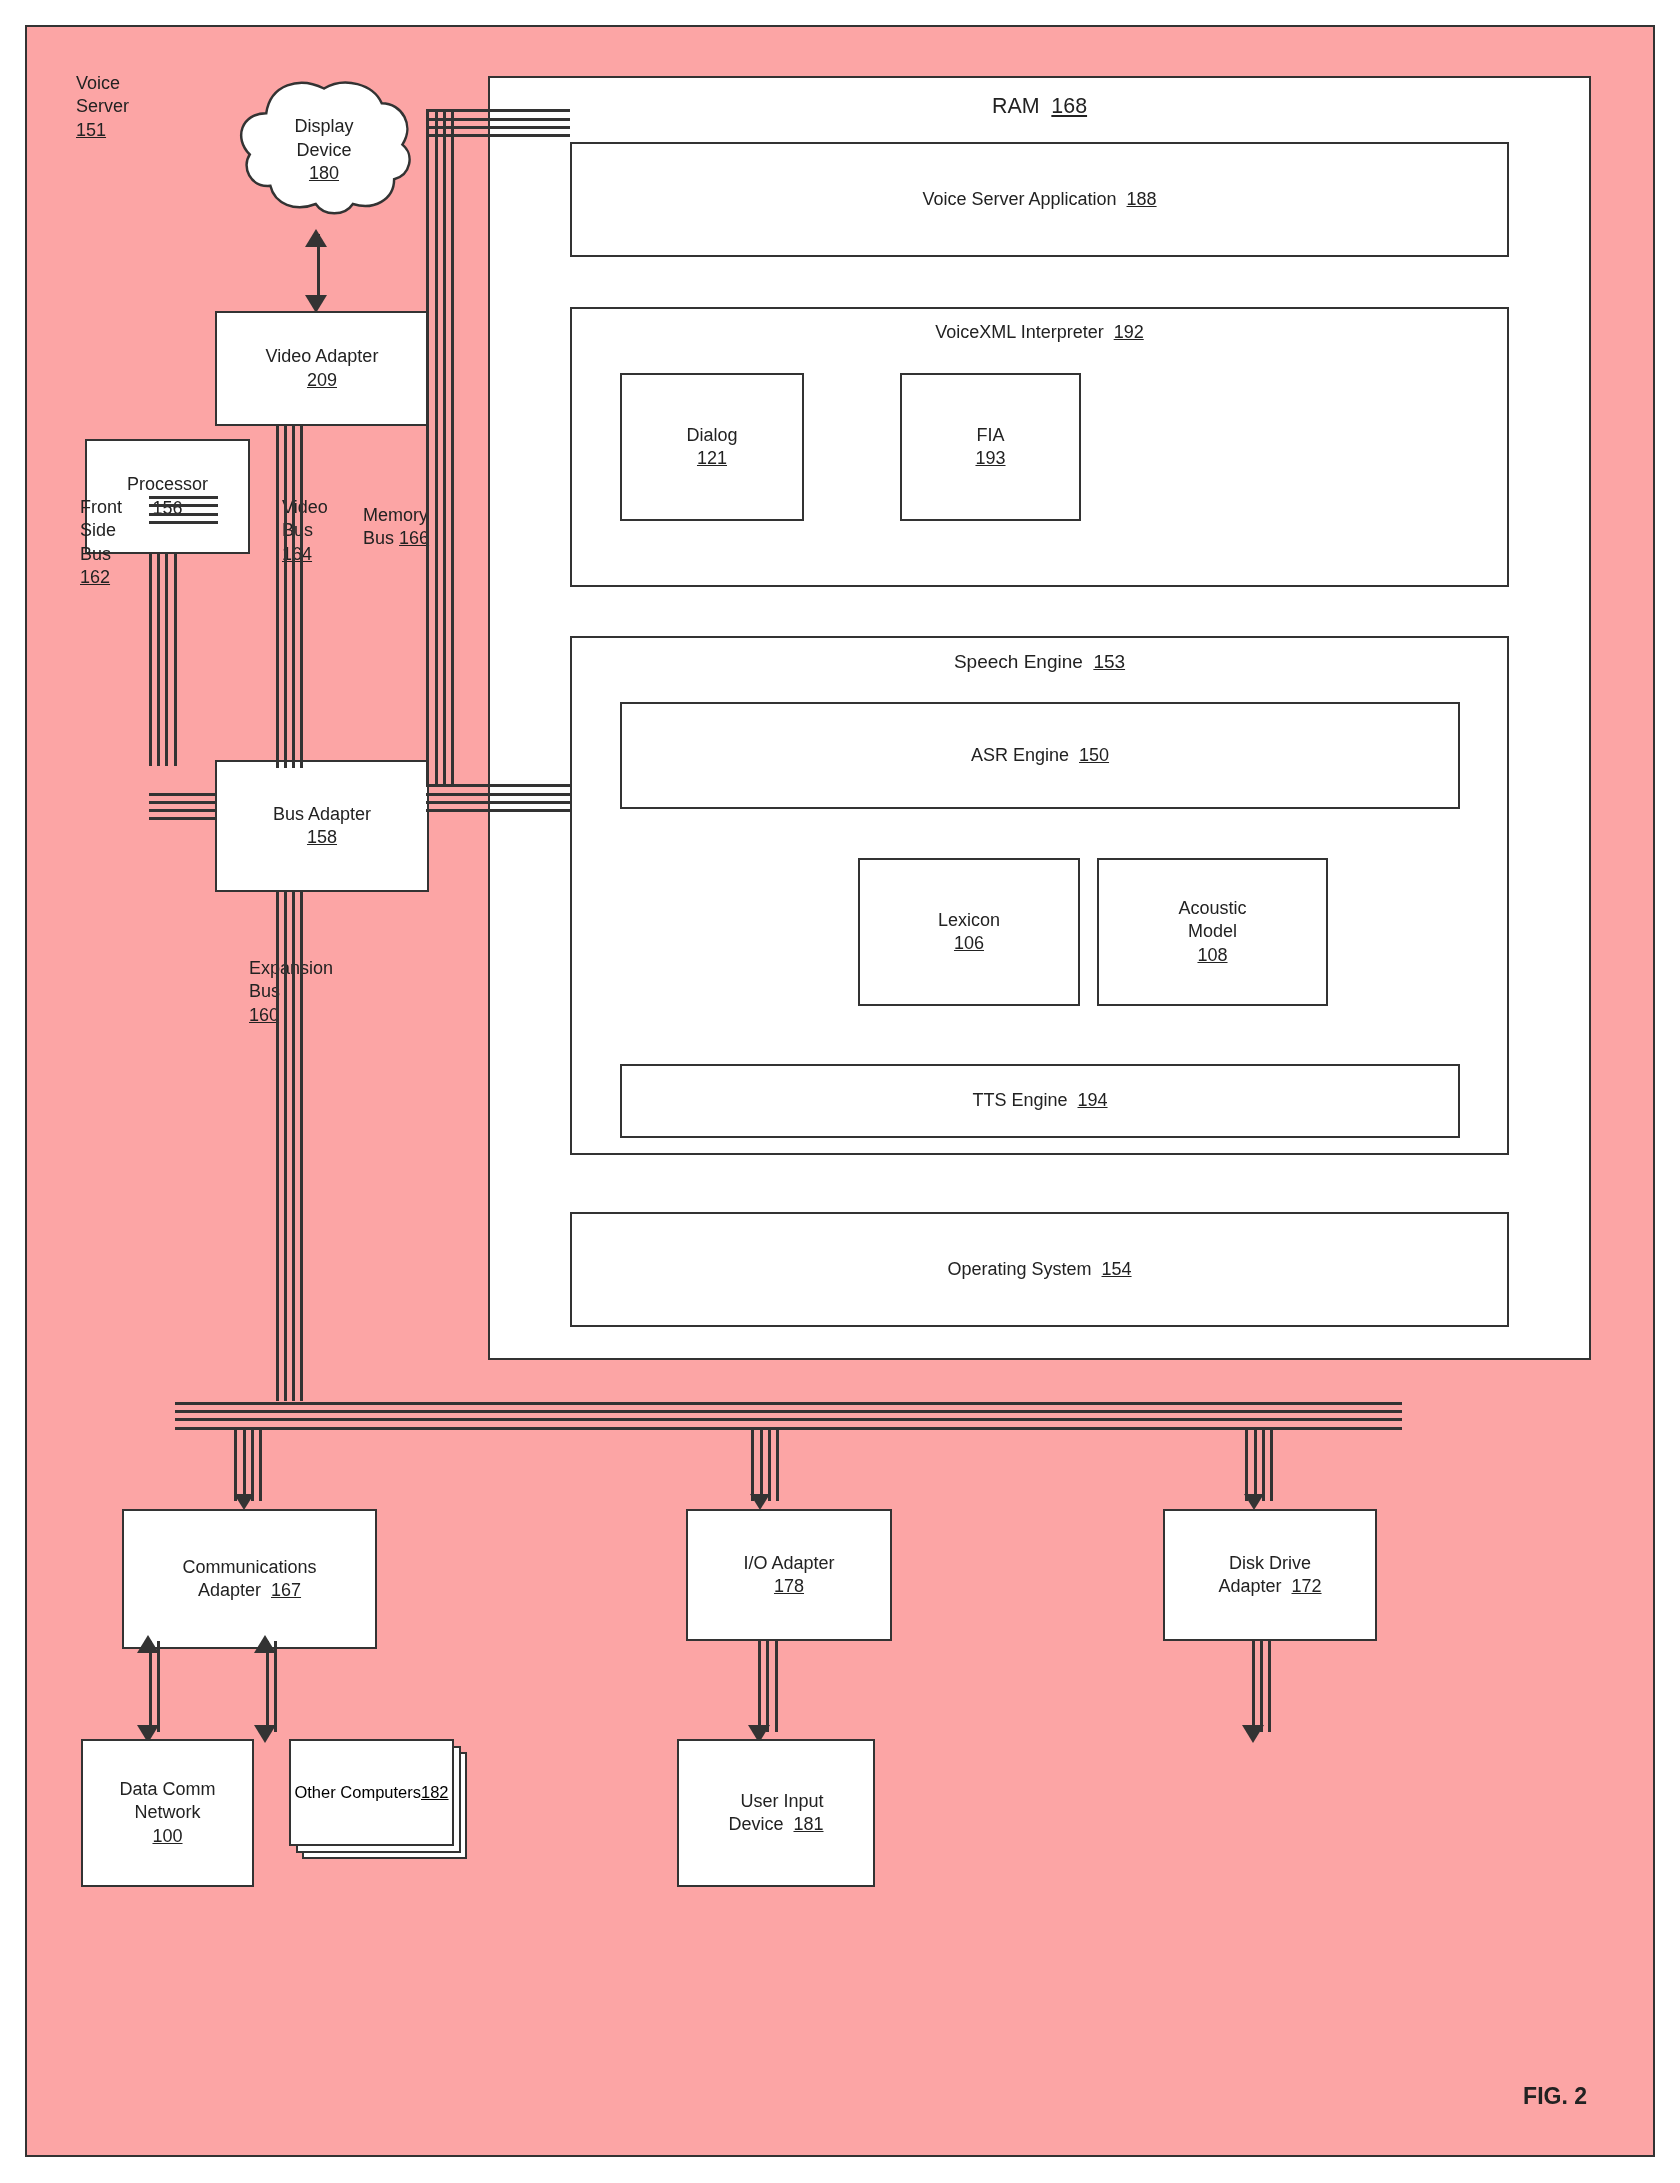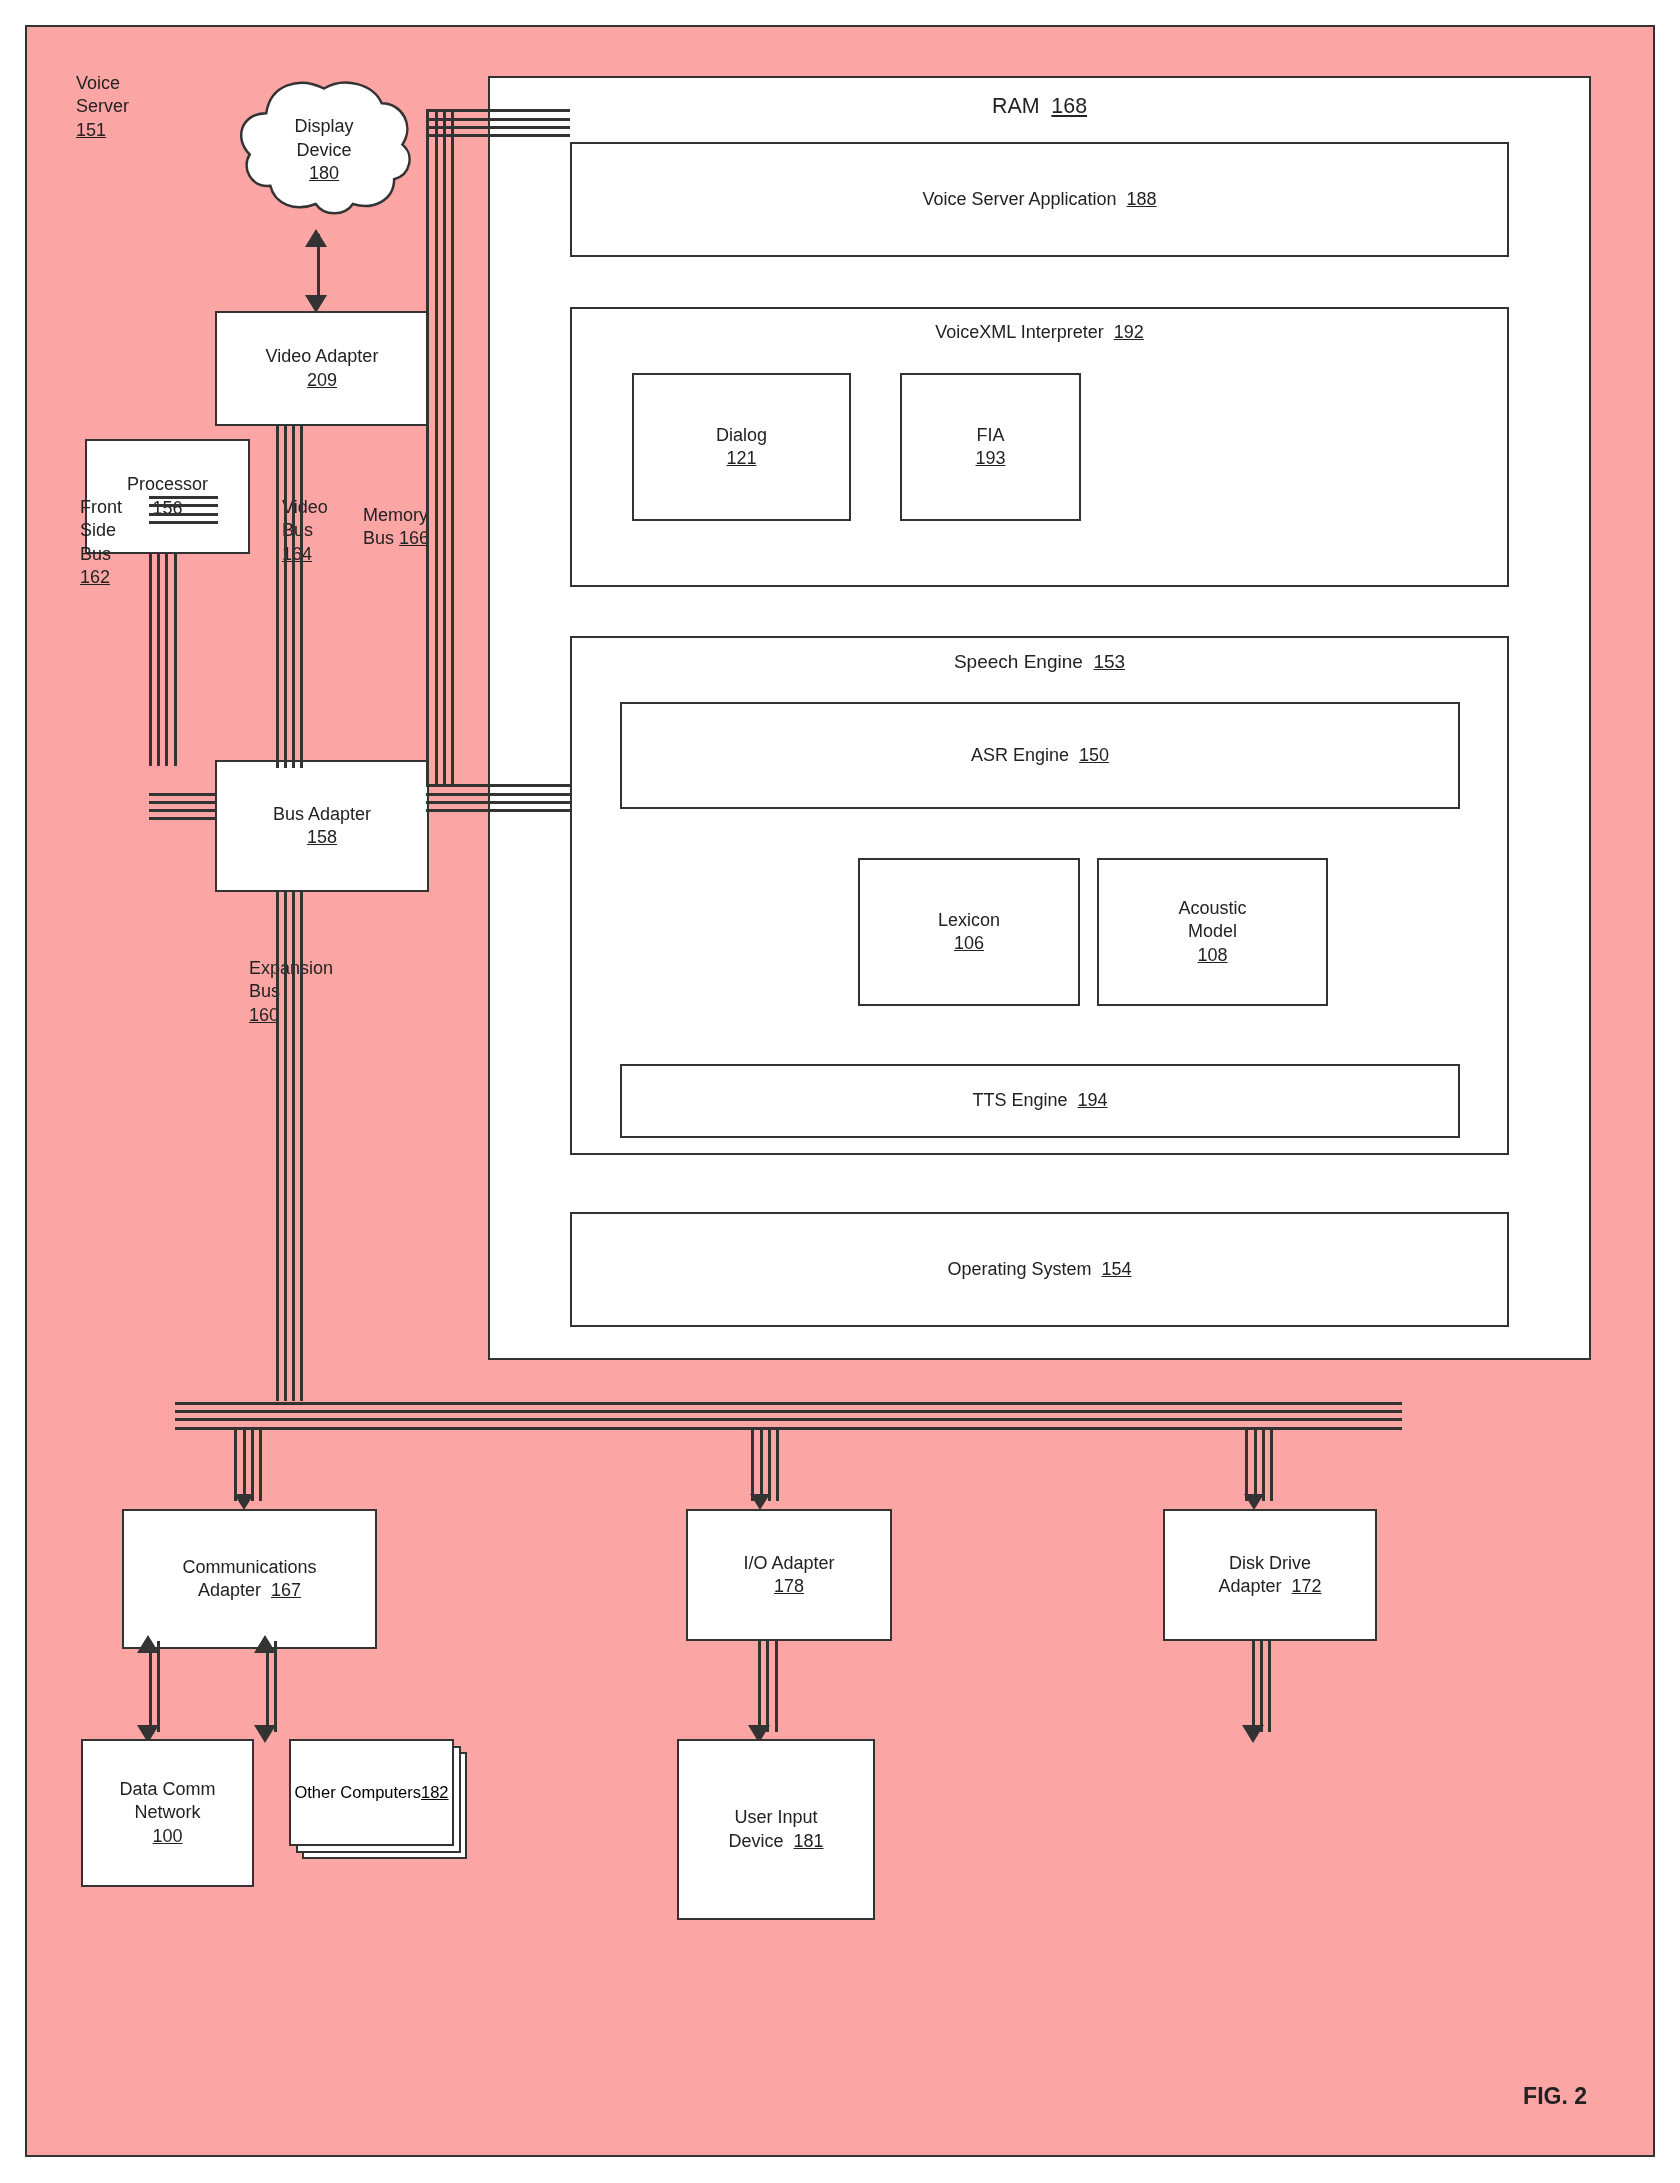--- a/index.html
+++ b/index.html
@@ -125,21 +125,21 @@
   </div>
 
   <div class="box" style="top:115px; left:543px; width:939px; height:115px;">
     <span>Voice Server Application &nbsp;<u>188</u></span>
   </div>
 
   <div class="box" style="top:280px; left:543px; width:939px; height:280px; align-items:flex-start; padding-top:10px; flex-direction:column;">
     <div style="position:absolute; top:11.5px; left:50%; transform:translateX(-50%); font-size:18px; white-space:nowrap;">VoiceXML Interpreter &nbsp;<u>192</u></div>
   </div>
 
-  <div class="box" style="top:346px; left:593px; width:219px; height:148px;margin-left:12px;">
+  <div class="box" style="top:346px; left:593px; width:184px; height:148px;">
     <span>Dialog<br><u>121</u></span>
   </div>
 
   <div class="box" style="top:346px; left:873px; width:181px; height:148px;">
     <span>FIA<br><u>193</u></span>
   </div>
 
   <div class="box" style="top:609px; left:543px; width:939px; height:519px; align-items:flex-start; flex-direction:column;">
     <div style="position:absolute; top:11.5px; left:50%; transform:translateX(-50%); font-size:19px; white-space:nowrap;">Speech Engine &nbsp;<u>153</u></div>
   </div>
@@ -306,21 +306,21 @@
   <div class="box" style="top:1712px; left:54px; width:173px; height:148px;">
     <span>Data Comm<br>Network<br><u>100</u></span>
   </div>
 
   <div class="stacked-box" style="top:1712px; left:262px; width:178px; height:133px;">
     <div class="paper"></div>
     <div class="paper"></div>
     <div class="paper" style="font-size:16.5px; line-height:1.3;">Other Computers<br><u>182</u></div>
   </div>
 
-  <div class="box" style="top:1712px; left:650px; width:198px; height:181px;">
+  <div class="box" style="top:1712px; left:650px; width:198px; height:148px;text-align:right;">
     <span>User Input<br>Device &nbsp;<u>181</u></span>
   </div>
 
 
   <div class="fig-label" style="bottom:45px; right:66px;">
     FIG. 2
   </div>
 
 </div>
 

